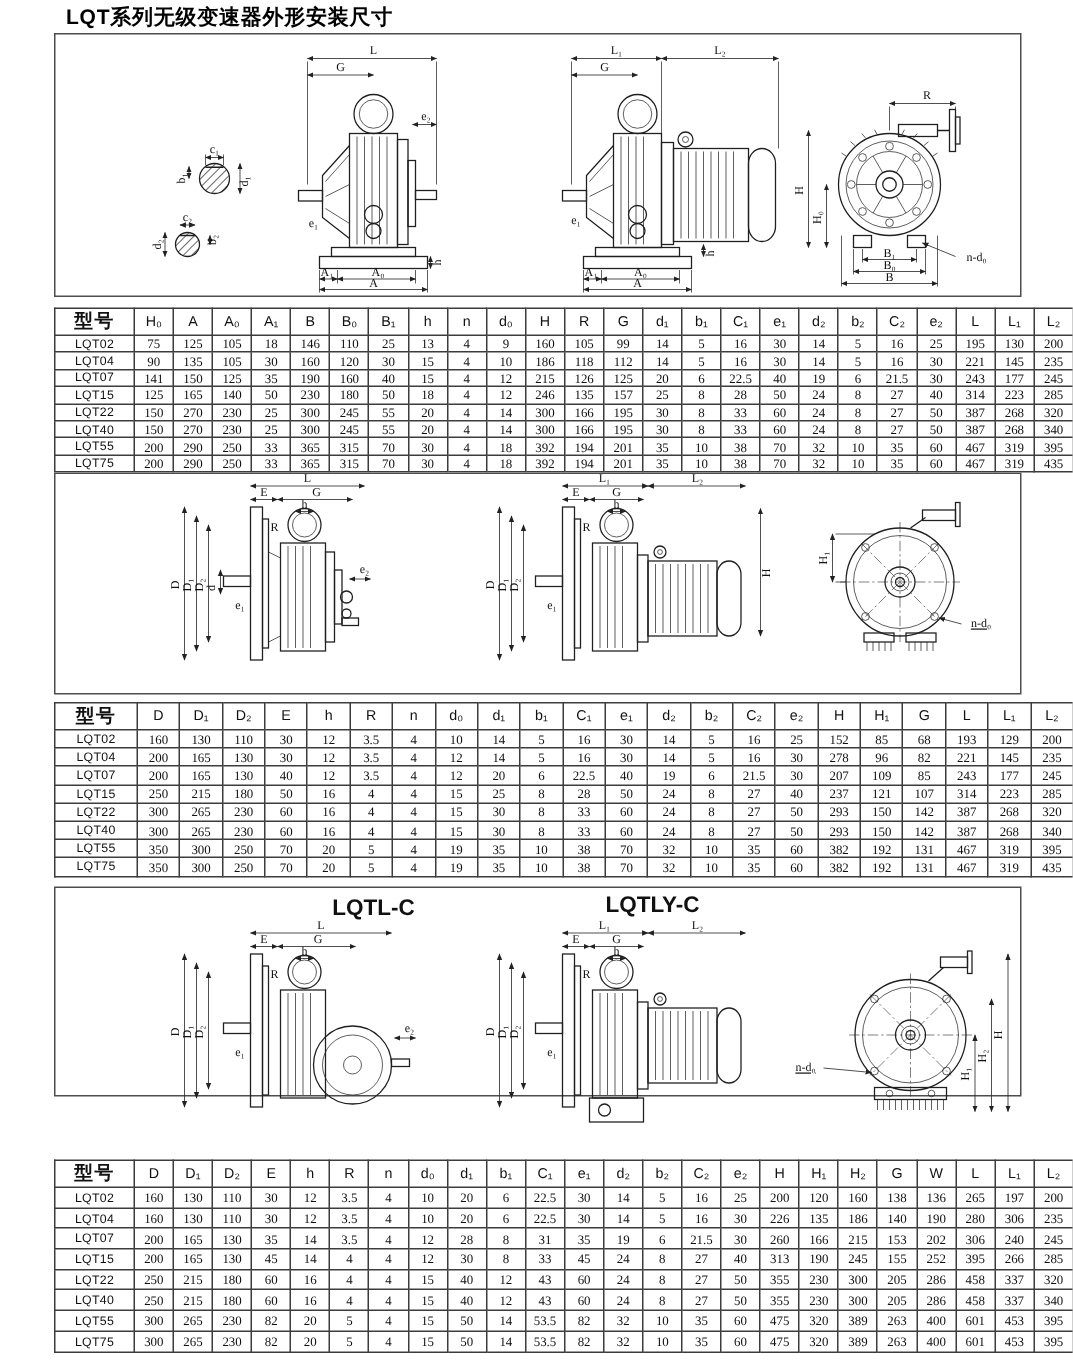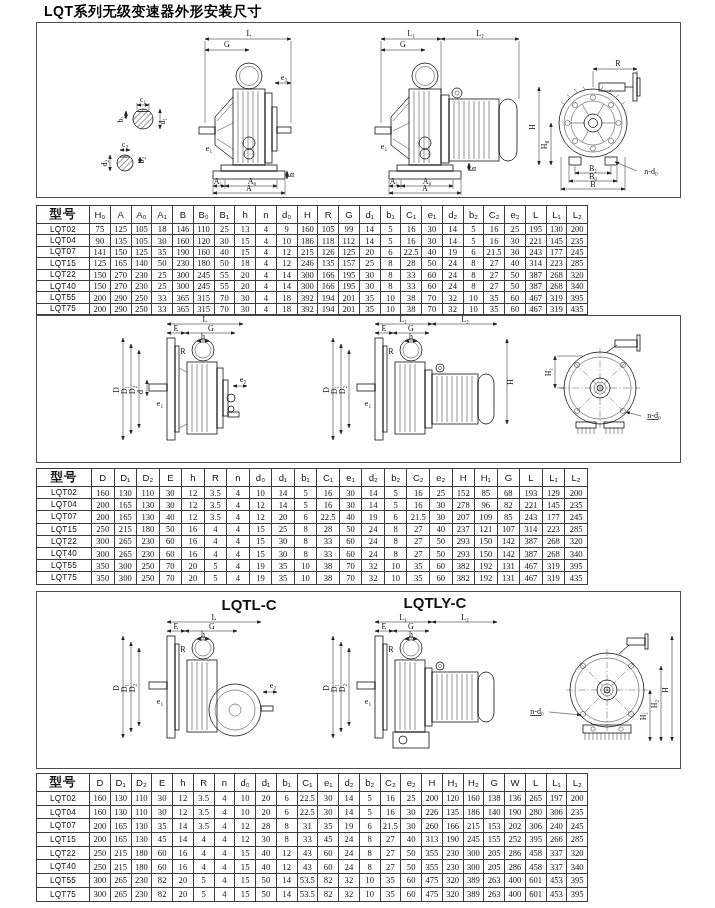--- a/index.html
+++ b/index.html
@@ -2,22 +2,22 @@
 <html><head>
 <meta charset="utf-8">
 <style>
   html,body{margin:0;padding:0;background:#fff;}
   body{width:715px;height:908px;position:relative;font-family:"Liberation Sans",sans-serif;color:#111;}
   .page{position:absolute;inset:0;background:#fff;}
   .title{position:absolute;left:44px;top:3px;font-size:14px;font-weight:bold;letter-spacing:.5px;color:#000;}
   .draw-box{position:absolute;left:36px;border:1px solid #4d4d4d;background:#fff;box-sizing:border-box;}
   #box1{top:22px;width:645px;height:176px;}
   #box2{top:315px;width:645px;height:148px;}
-  #box3{top:591px;width:645px;height:178px;}
-  table.dims{position:absolute;left:36px;width:552px;border-collapse:collapse;table-layout:fixed;background:#fff;}
+  #box3{top:591px;width:645px;height:140px;}
+  table.dims{position:absolute;left:36px;width:680px;border-collapse:collapse;table-layout:fixed;background:#fff;}
   #table1{top:205px;}
   #table2{top:468px;}
   #table3{top:773px;}
   .dims th,.dims td{border:1px solid #3c3c3c;text-align:center;vertical-align:middle;padding:0;white-space:nowrap;overflow:hidden;}
   .dims th{font-family:"Liberation Sans",sans-serif;font-weight:normal;font-size:9.5px;height:17px;color:#111;}
   .dims th.model-col{font-size:12.5px;font-weight:bold;letter-spacing:1px;}
   .dims td{font-family:"Liberation Serif",serif;font-size:8.6px;color:#111;}
   #table1 td{height:10.4px;}
   #table2 td{height:11.2px;}
   #table3 td{height:12.7px;}

